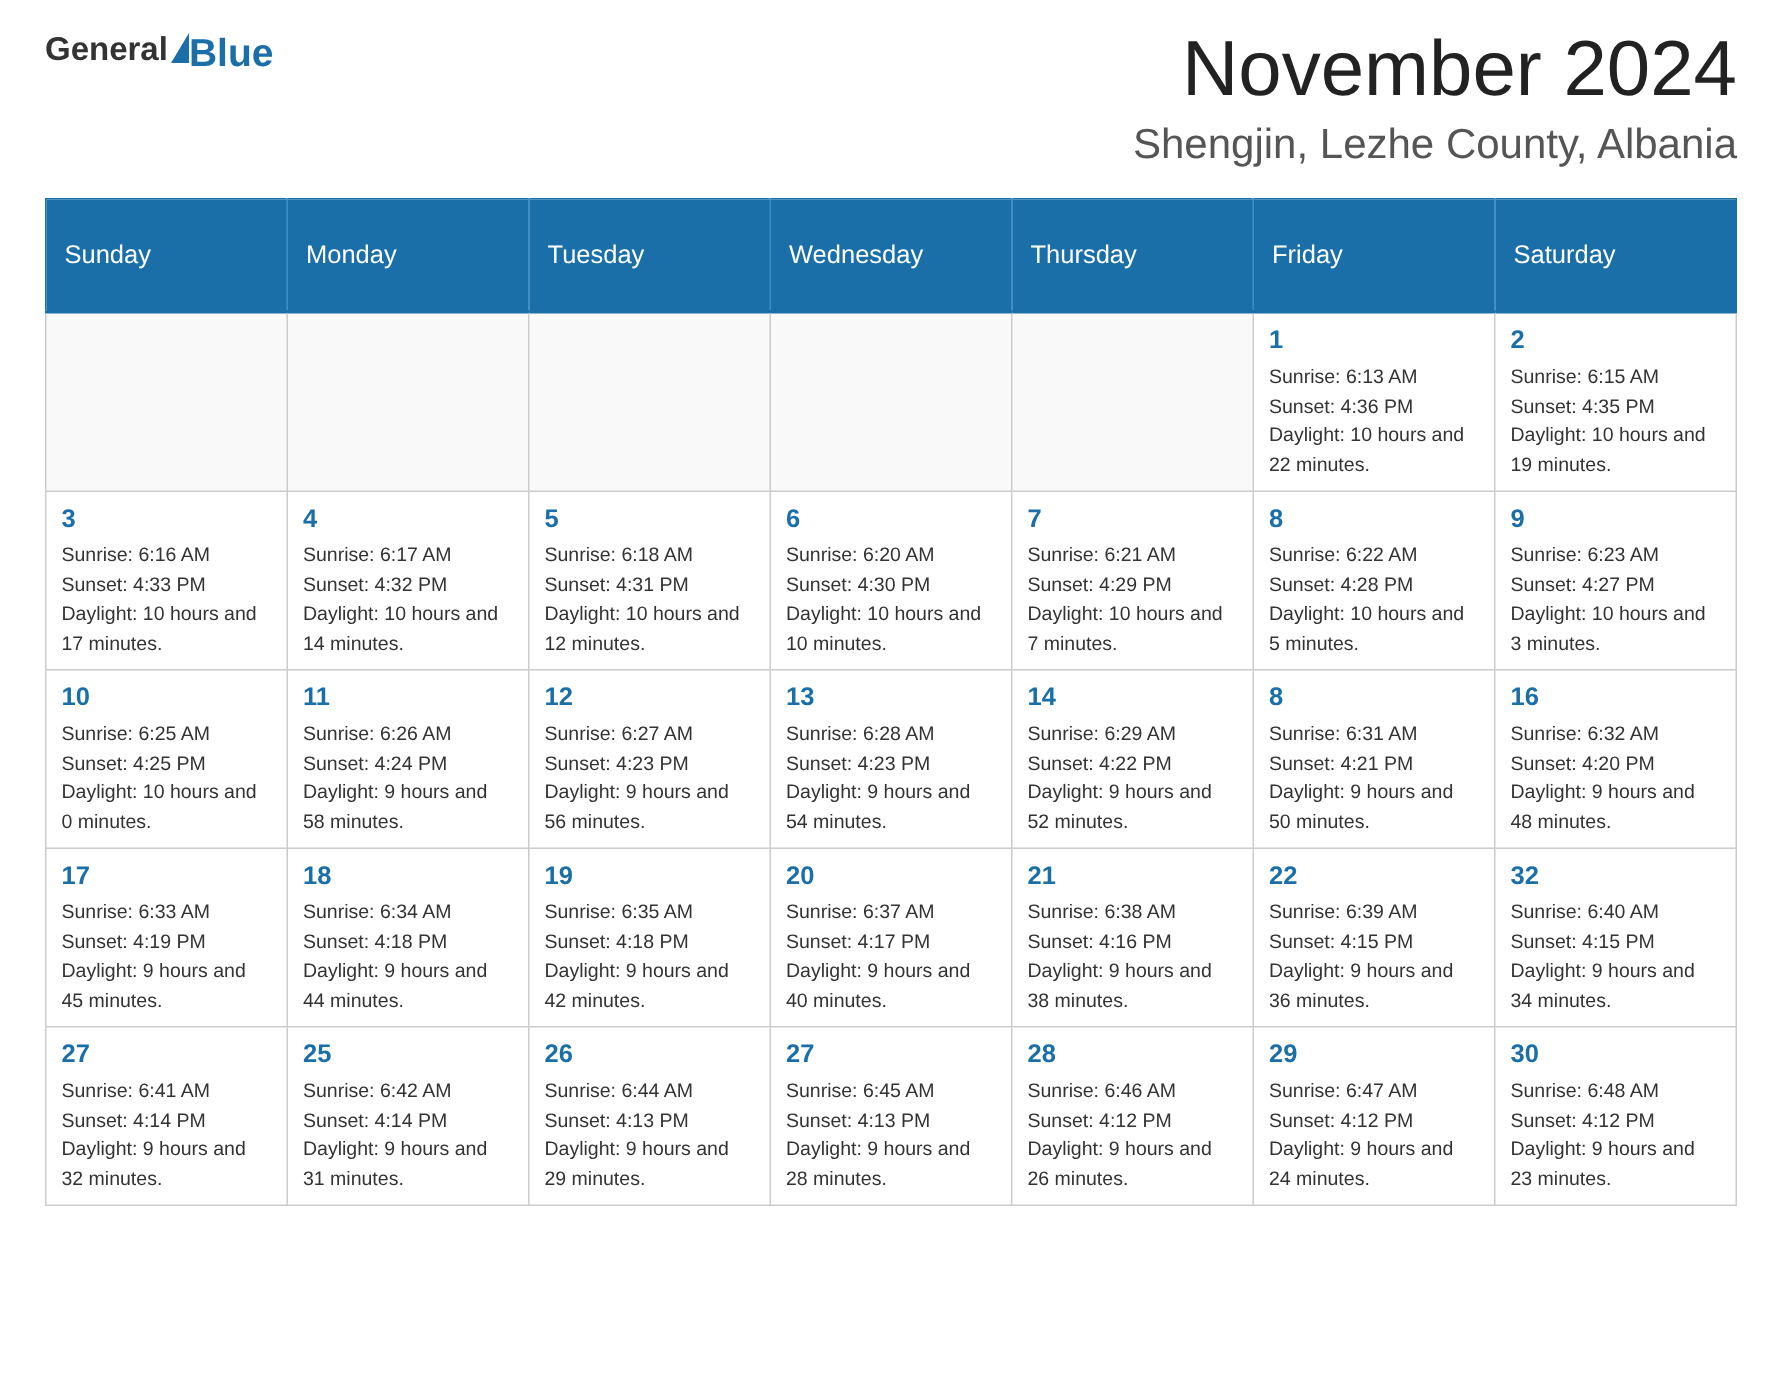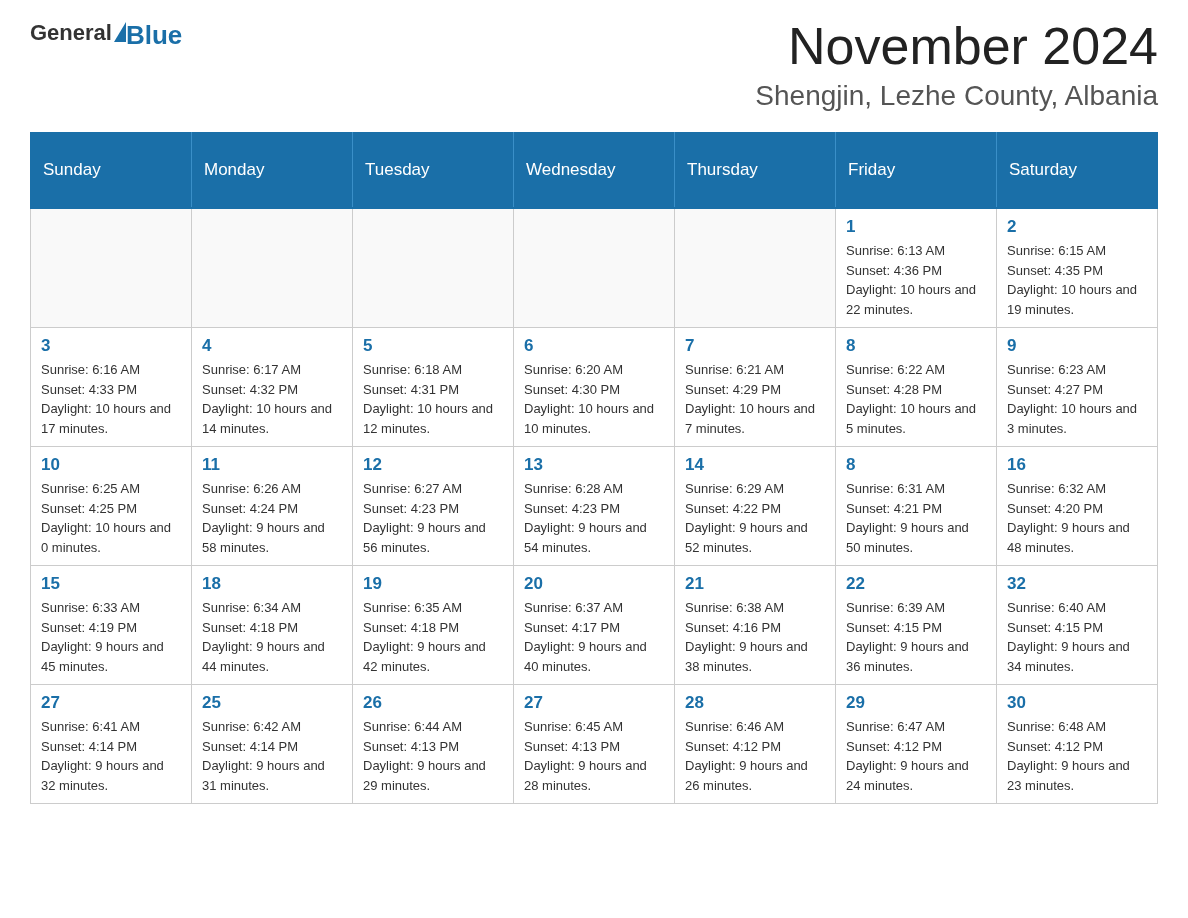--- a/index.html
+++ b/index.html
@@ -204,21 +204,21 @@
           <span class="day-number">8</span>
           <div class="day-info">Sunrise: 6:31 AM<br>Sunset: 4:21 PM<br>Daylight: 9 hours and 50 minutes.</div>
         </td>
         <td>
           <span class="day-number">16</span>
           <div class="day-info">Sunrise: 6:32 AM<br>Sunset: 4:20 PM<br>Daylight: 9 hours and 48 minutes.</div>
         </td>
       </tr>
       <tr>
         <td>
-          <span class="day-number">15</span>
+          <span class="day-number">17</span>
           <div class="day-info">Sunrise: 6:33 AM<br>Sunset: 4:19 PM<br>Daylight: 9 hours and 45 minutes.</div>
         </td>
         <td>
           <span class="day-number">18</span>
           <div class="day-info">Sunrise: 6:34 AM<br>Sunset: 4:18 PM<br>Daylight: 9 hours and 44 minutes.</div>
         </td>
         <td>
           <span class="day-number">19</span>
           <div class="day-info">Sunrise: 6:35 AM<br>Sunset: 4:18 PM<br>Daylight: 9 hours and 42 minutes.</div>
         </td>

